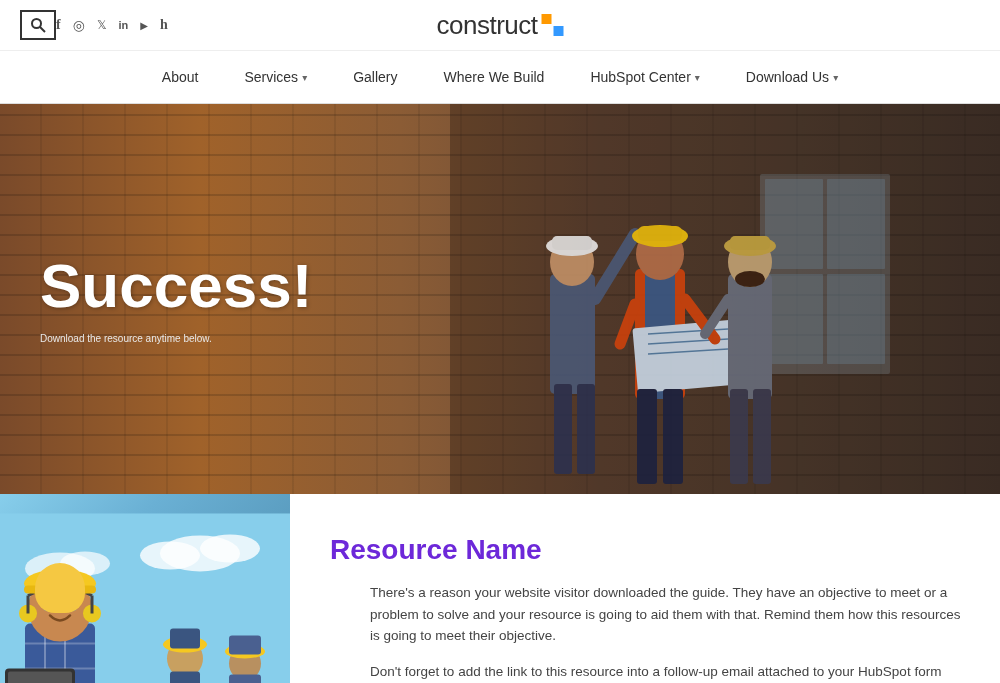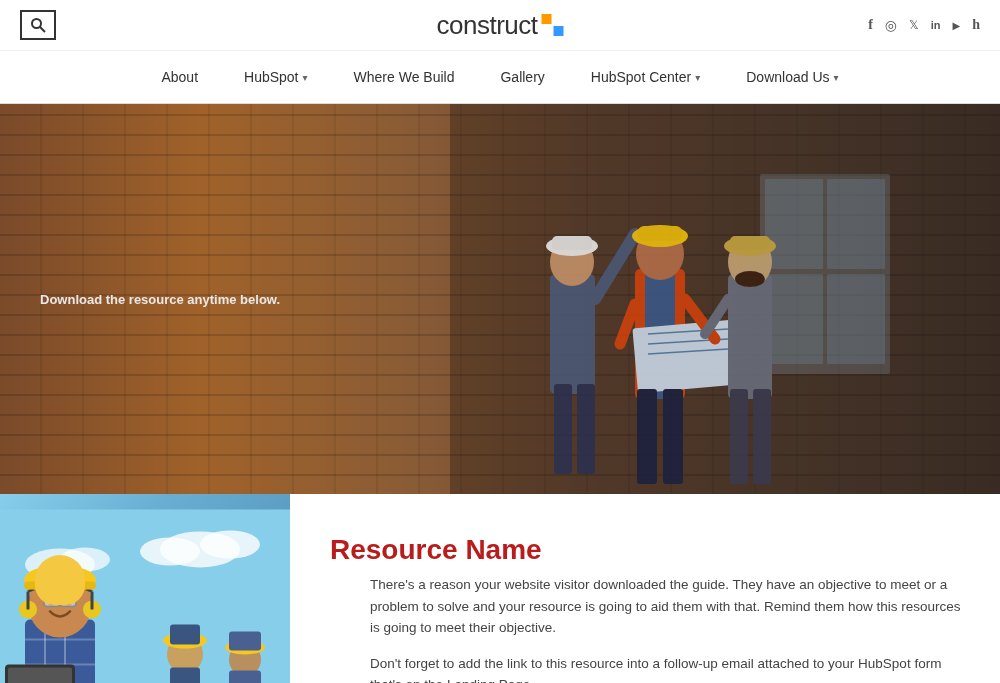--- a/index.html
+++ b/index.html
@@ -2,21 +2,21 @@
 <html><head>
   <meta charset="utf-8">
   <style>
     * { margin: 0; padding: 0; box-sizing: border-box; }
     body { font-family: Arial, sans-serif; width: 1000px; overflow-x: hidden; background: #fff; }
 
     
     header {
       display: flex;
       align-items: center;
-      justify-content: space-between;
+      justify-content: flex-start;
       padding: 10px 20px;
       background: #fff;
       border-bottom: 1px solid #eee;
       position: relative;
     }
     .header-left {
       display: flex;
       align-items: center;
     }
     .search-box {
@@ -160,23 +160,23 @@
     }
     .hero-title {
       font-size: 62px;
       font-weight: 900;
       color: #fff;
       line-height: 1;
       margin-bottom: 16px;
       text-shadow: 1px 1px 4px rgba(0,0,0,0.3);
     }
     .hero-subtitle {
-      font-size: 13px;
+      font-size: 10px;
       color: #e8e8e8;
-      font-weight: 700;
+      font-weight: 400;
     }
 
     
     .content-section {
       display: flex;
       width: 100%;
       min-height: 215px;
       background: #fff;
     }
     .content-image {
@@ -208,22 +208,22 @@
       background: #f5c842;
       border-radius: 50% 50% 40% 40%;
     }
     .content-text {
       padding: 40px 30px 30px 40px;
       flex: 1;
     }
     .content-title {
       font-size: 28px;
       font-weight: 700;
-      color: #b91c1c;
-      margin-bottom: 8px;
+      color: #6d28d9;
+      margin-bottom: 16px;
     }
     .content-body {
       font-size: 13.5px;
       color: #444;
       line-height: 1.6;
       margin-bottom: 14px;
       margin-left: 40px;
     }
 
     
@@ -261,28 +261,28 @@
     <span class="social-icon h-icon" title="Houzz"></span>
   </div>
 </header>
 
 <nav>
   <ul>
     <li>
       <span>About</span>
     </li>
     <li>
-      <span>HubSpot</span>
+      <span>Services</span>
       <span class="nav-chevron">▾</span>
     </li>
     <li>
+      <span>Gallery</span>
+    </li>
+    <li>
       <span>Where We Build</span>
-    </li>
-    <li>
-      <span>Gallery</span>
     </li>
     <li>
       <span>HubSpot Center</span>
       <span class="nav-chevron">▾</span>
     </li>
     <li>
       <span>Download Us</span>
       <span class="nav-chevron">▾</span>
     </li>
   </ul>
@@ -340,20 +340,21 @@
 
       <ellipse cx="270" cy="165" rx="15" ry="8" fill="#3a2010"></ellipse>
 
       <line x1="248" y1="185" x2="225" y2="220" stroke="#6a7080" stroke-width="10" stroke-linecap="round"></line>
 
       <rect x="250" y="275" width="18" height="95" fill="#3a3a50" rx="3"></rect>
       <rect x="273" y="275" width="18" height="95" fill="#3a3a50" rx="3"></rect>
     </svg>
   </div>
   <div class="hero-content">
+    <h1 class="hero-title">Success!</h1>
     <p class="hero-subtitle">Download the resource anytime below.</p>
   </div>
 </section>
 
 <div class="content-section">
   <div class="content-image">
 
     <svg style="position:absolute;bottom:0;left:0;width:100%;height:100%;" viewBox="0 0 290 215">
 
       <rect width="290" height="215" fill="#87CEEB"></rect>

